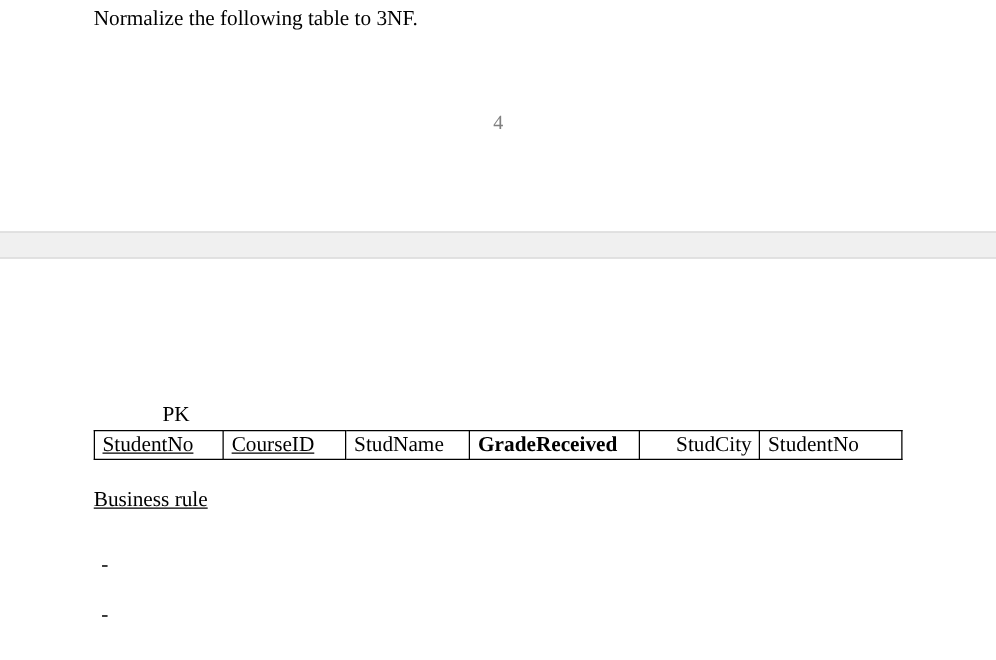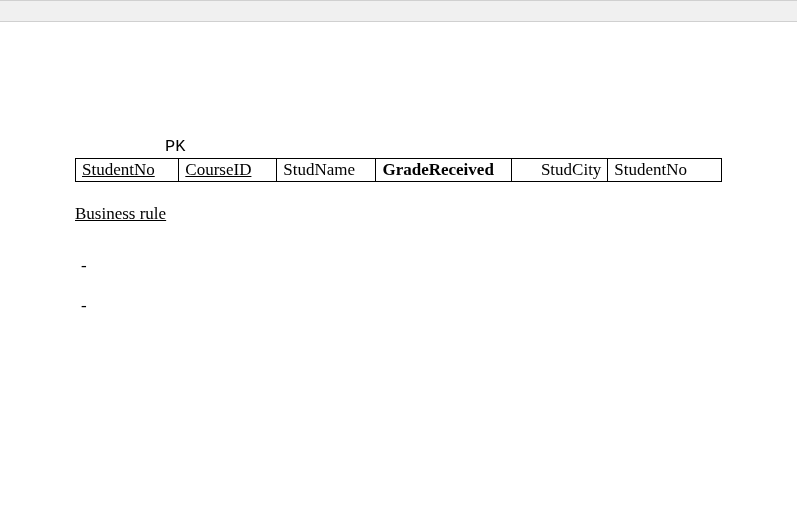--- a/index.html
+++ b/index.html
@@ -41,22 +41,22 @@
   .gap {
     height: 20px;
     background: #f0f0f0;
     border-top: 1px solid #d0d0d0;
     border-bottom: 1px solid #d0d0d0;
   }
   .page-bottom {
     padding: 115px 75px 0 75px;
   }
   .pk-label {
-    font-family: Liberation Mono, monospace;
-    margin-left: 90px;
+    font-family: Liberation Serif, serif;
+    margin-left: 55px;
     margin-bottom: 2px;
   }
   table.schema {
     border-collapse: collapse;
     table-layout: fixed;
   }
   table.schema td {
     border: 1px solid #000;
     padding: 1px 6px;
     font-size: 17px;
@@ -95,20 +95,24 @@
   .c3 { width: 90px; }
   .c4 { width: 125px; font-weight: bold; }
   .c5 { width: 90px; text-align: right; }
   .c6 { width: 108px; }
 </style>
 </head>
 <body>
 
 <div class="viewport">
 
+  <div class="page page-top">
+    <div class="instruction">Normalize the following table to 3NF.</div>
+    <div class="page-number">4</div>
+  </div>
 
   <div class="gap"></div>
 
   <div class="page page-bottom">
 
     <div class="pk-label">PK</div>
 
     <table class="schema">
       <tbody>
           <tr>

